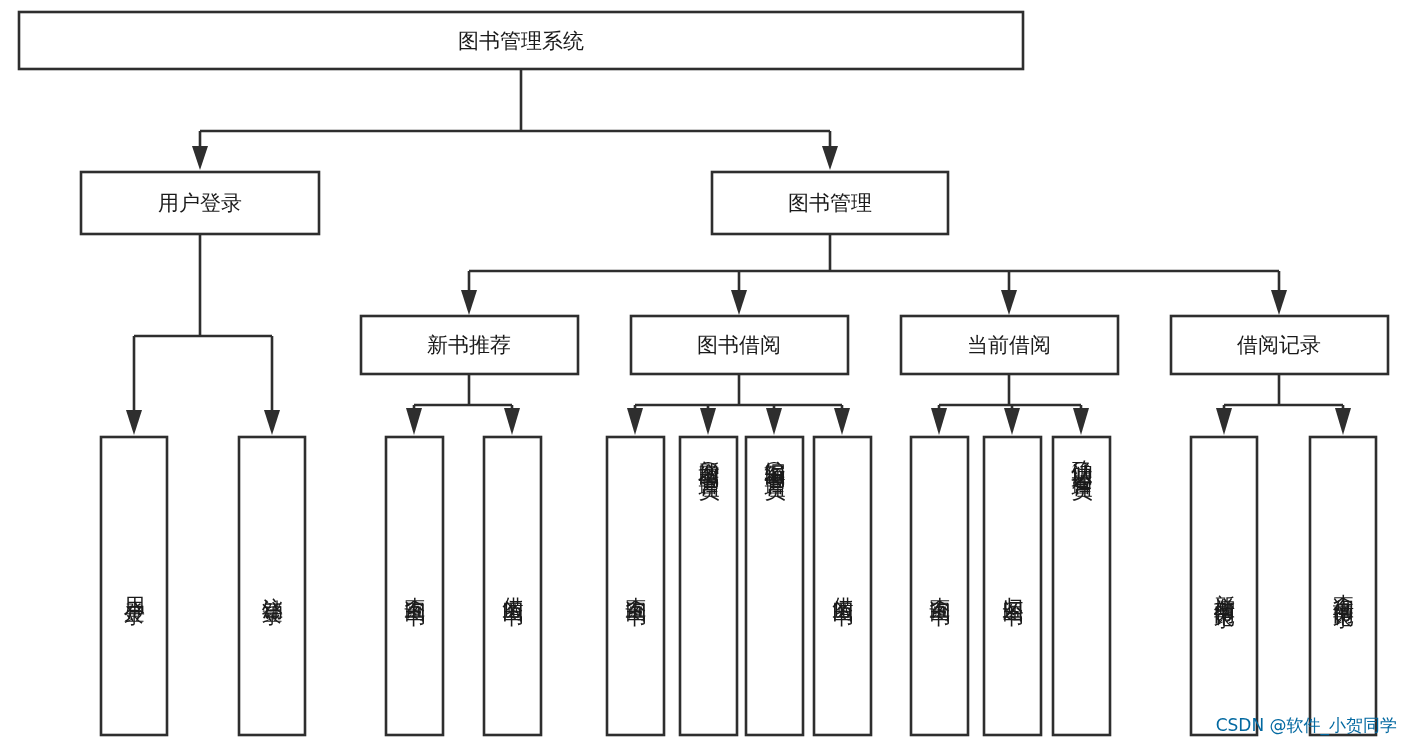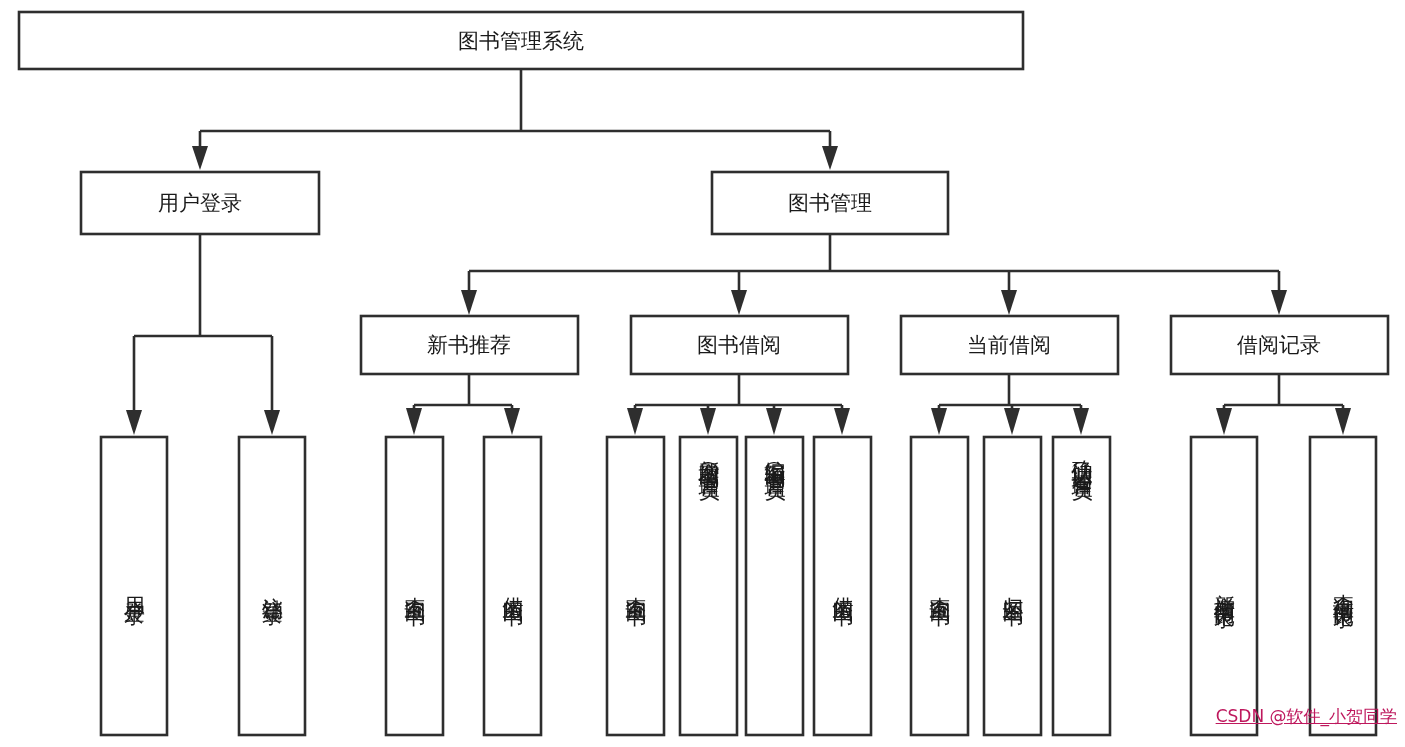--- a/index.html
+++ b/index.html
@@ -64,27 +64,26 @@
     pointer-events: none;
   }
   .leaf-label.align-start {
     justify-content: flex-start;
     padding-top: 6px;
     box-sizing: border-box;
   }
   .watermark {
     position: absolute;
     right: 8px;
-    bottom: 19px;
+    bottom: 10px;
     font-family: "DejaVu Sans", "Liberation Sans", sans-serif;
     font-size: 17px;
-    color: #be185d;
+    color: #0369a1;
     white-space: nowrap;
     pointer-events: none;
-    text-decoration: underline;
   }
 </style>
 </head>
 <body>
 
 <div id="diagram-root">
 
   <svg class="diagram-canvas" viewBox="0 0 1405 747">
     <defs></defs>
 

